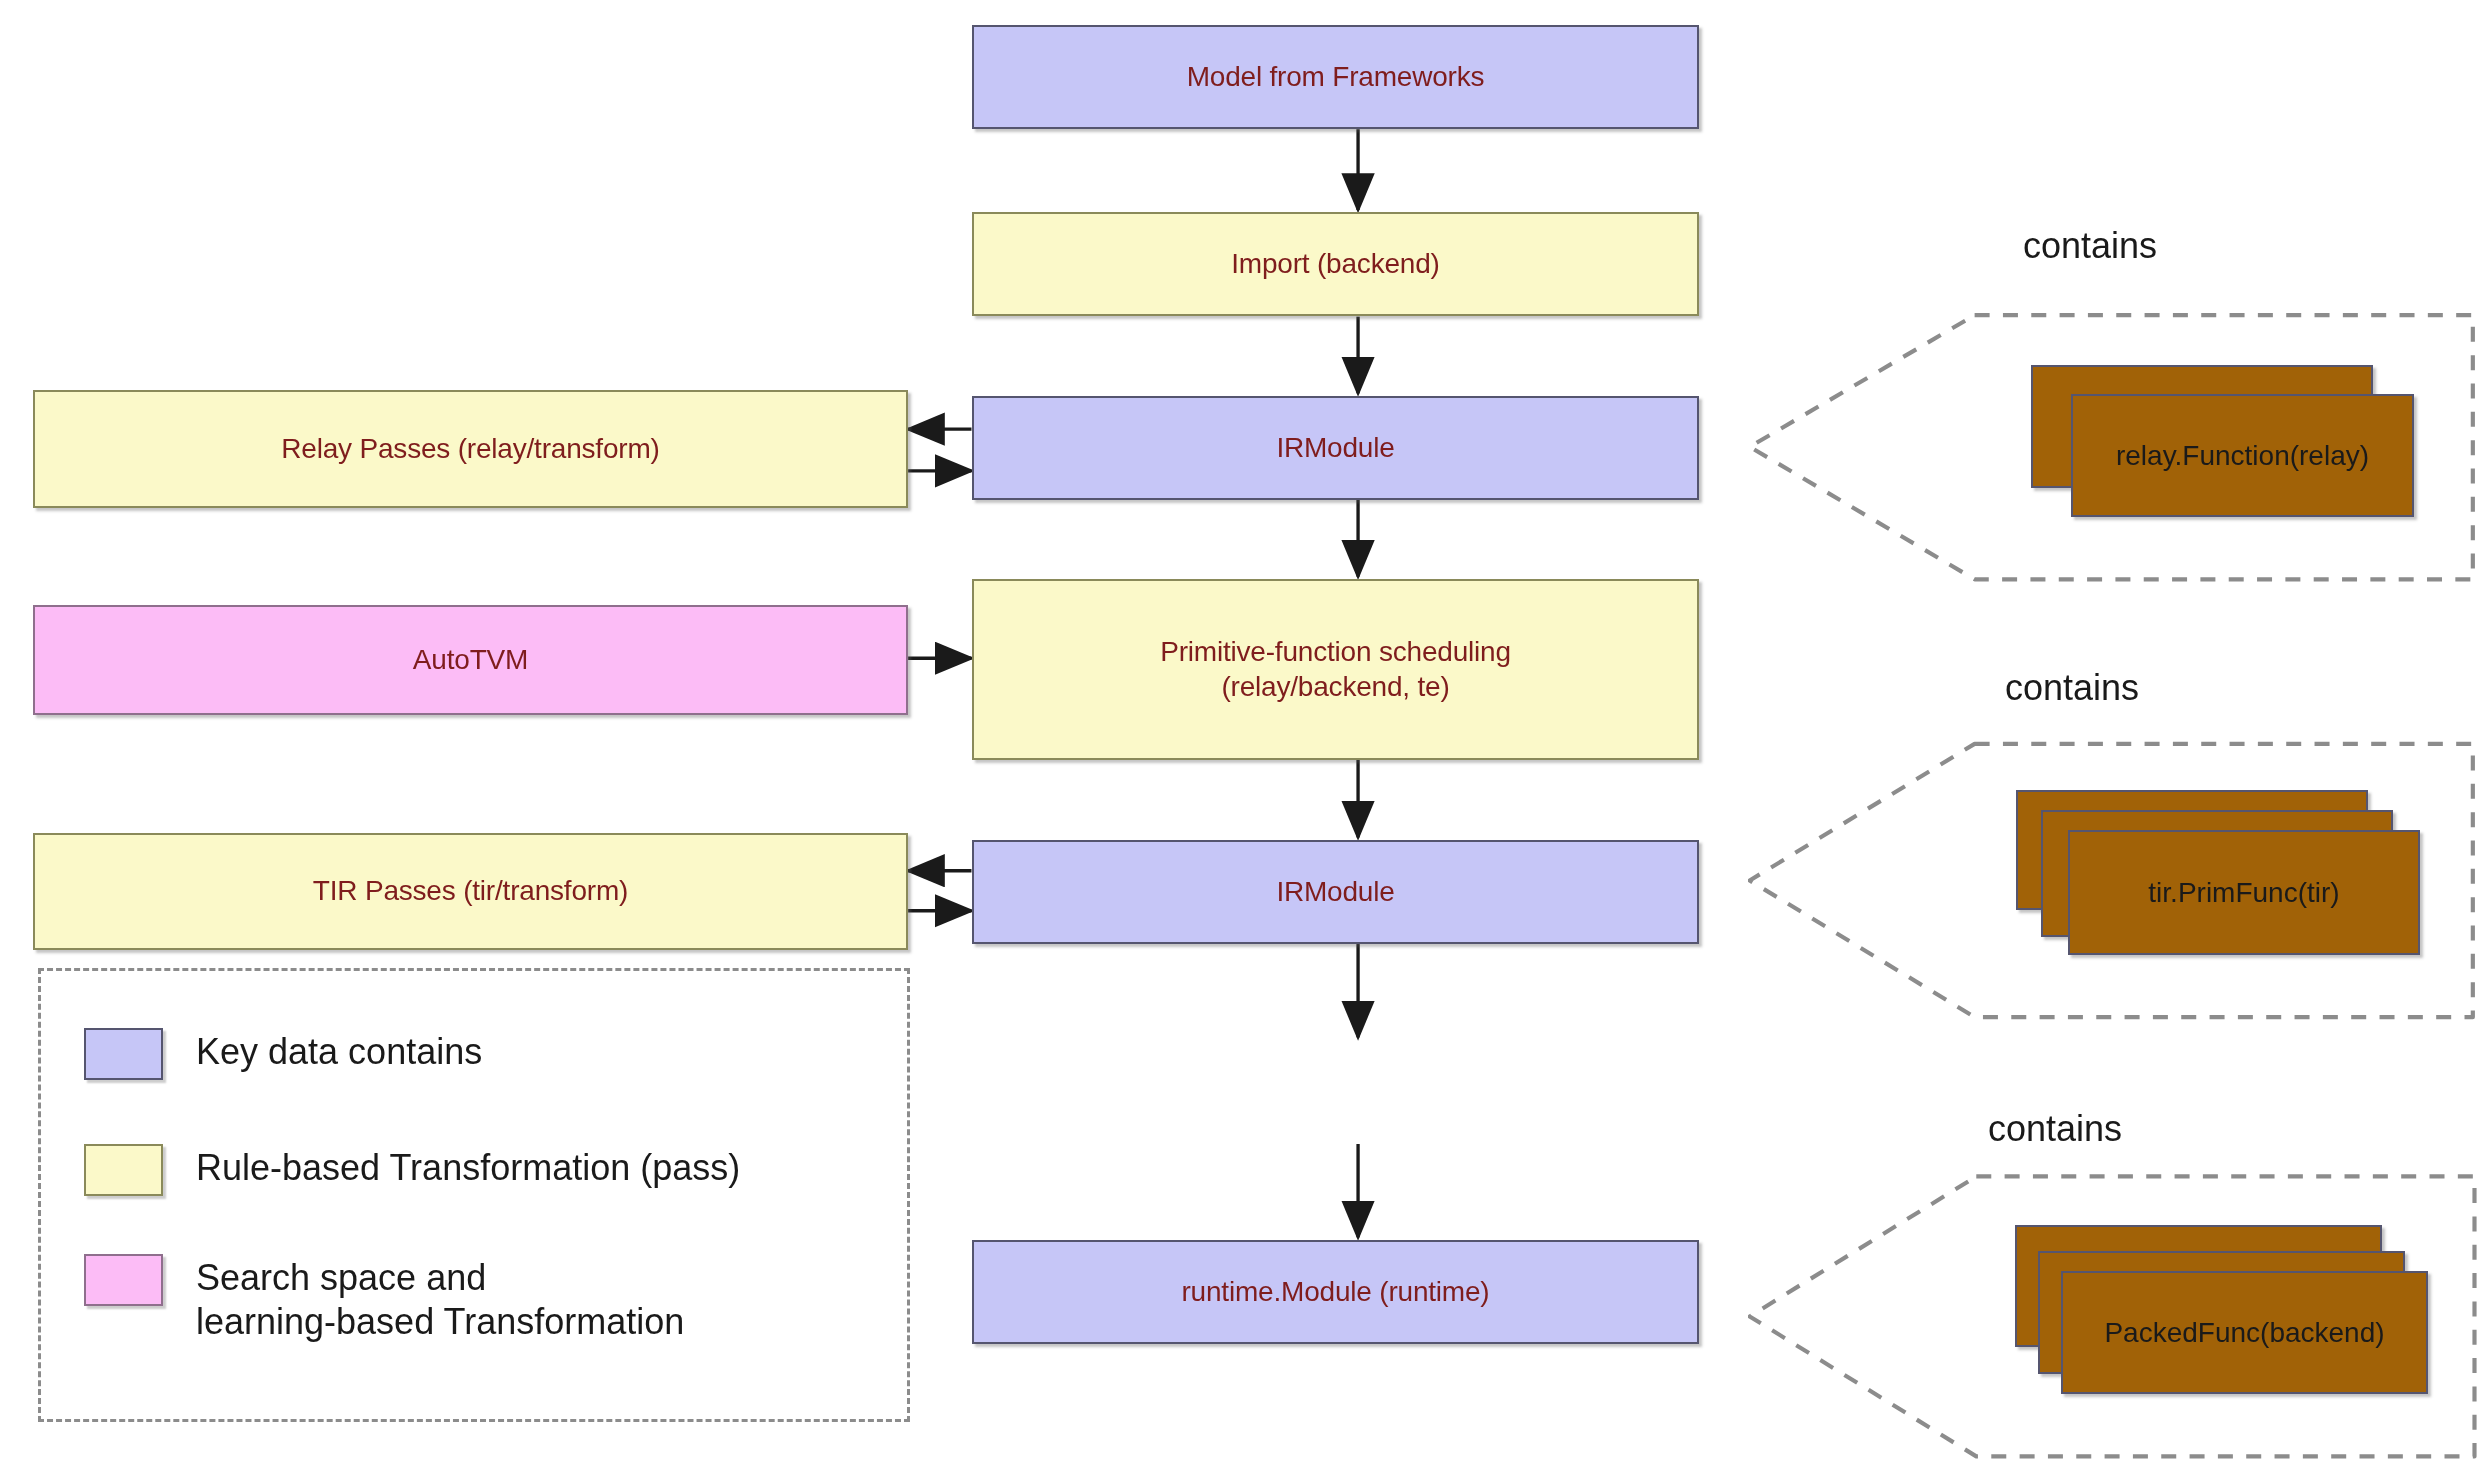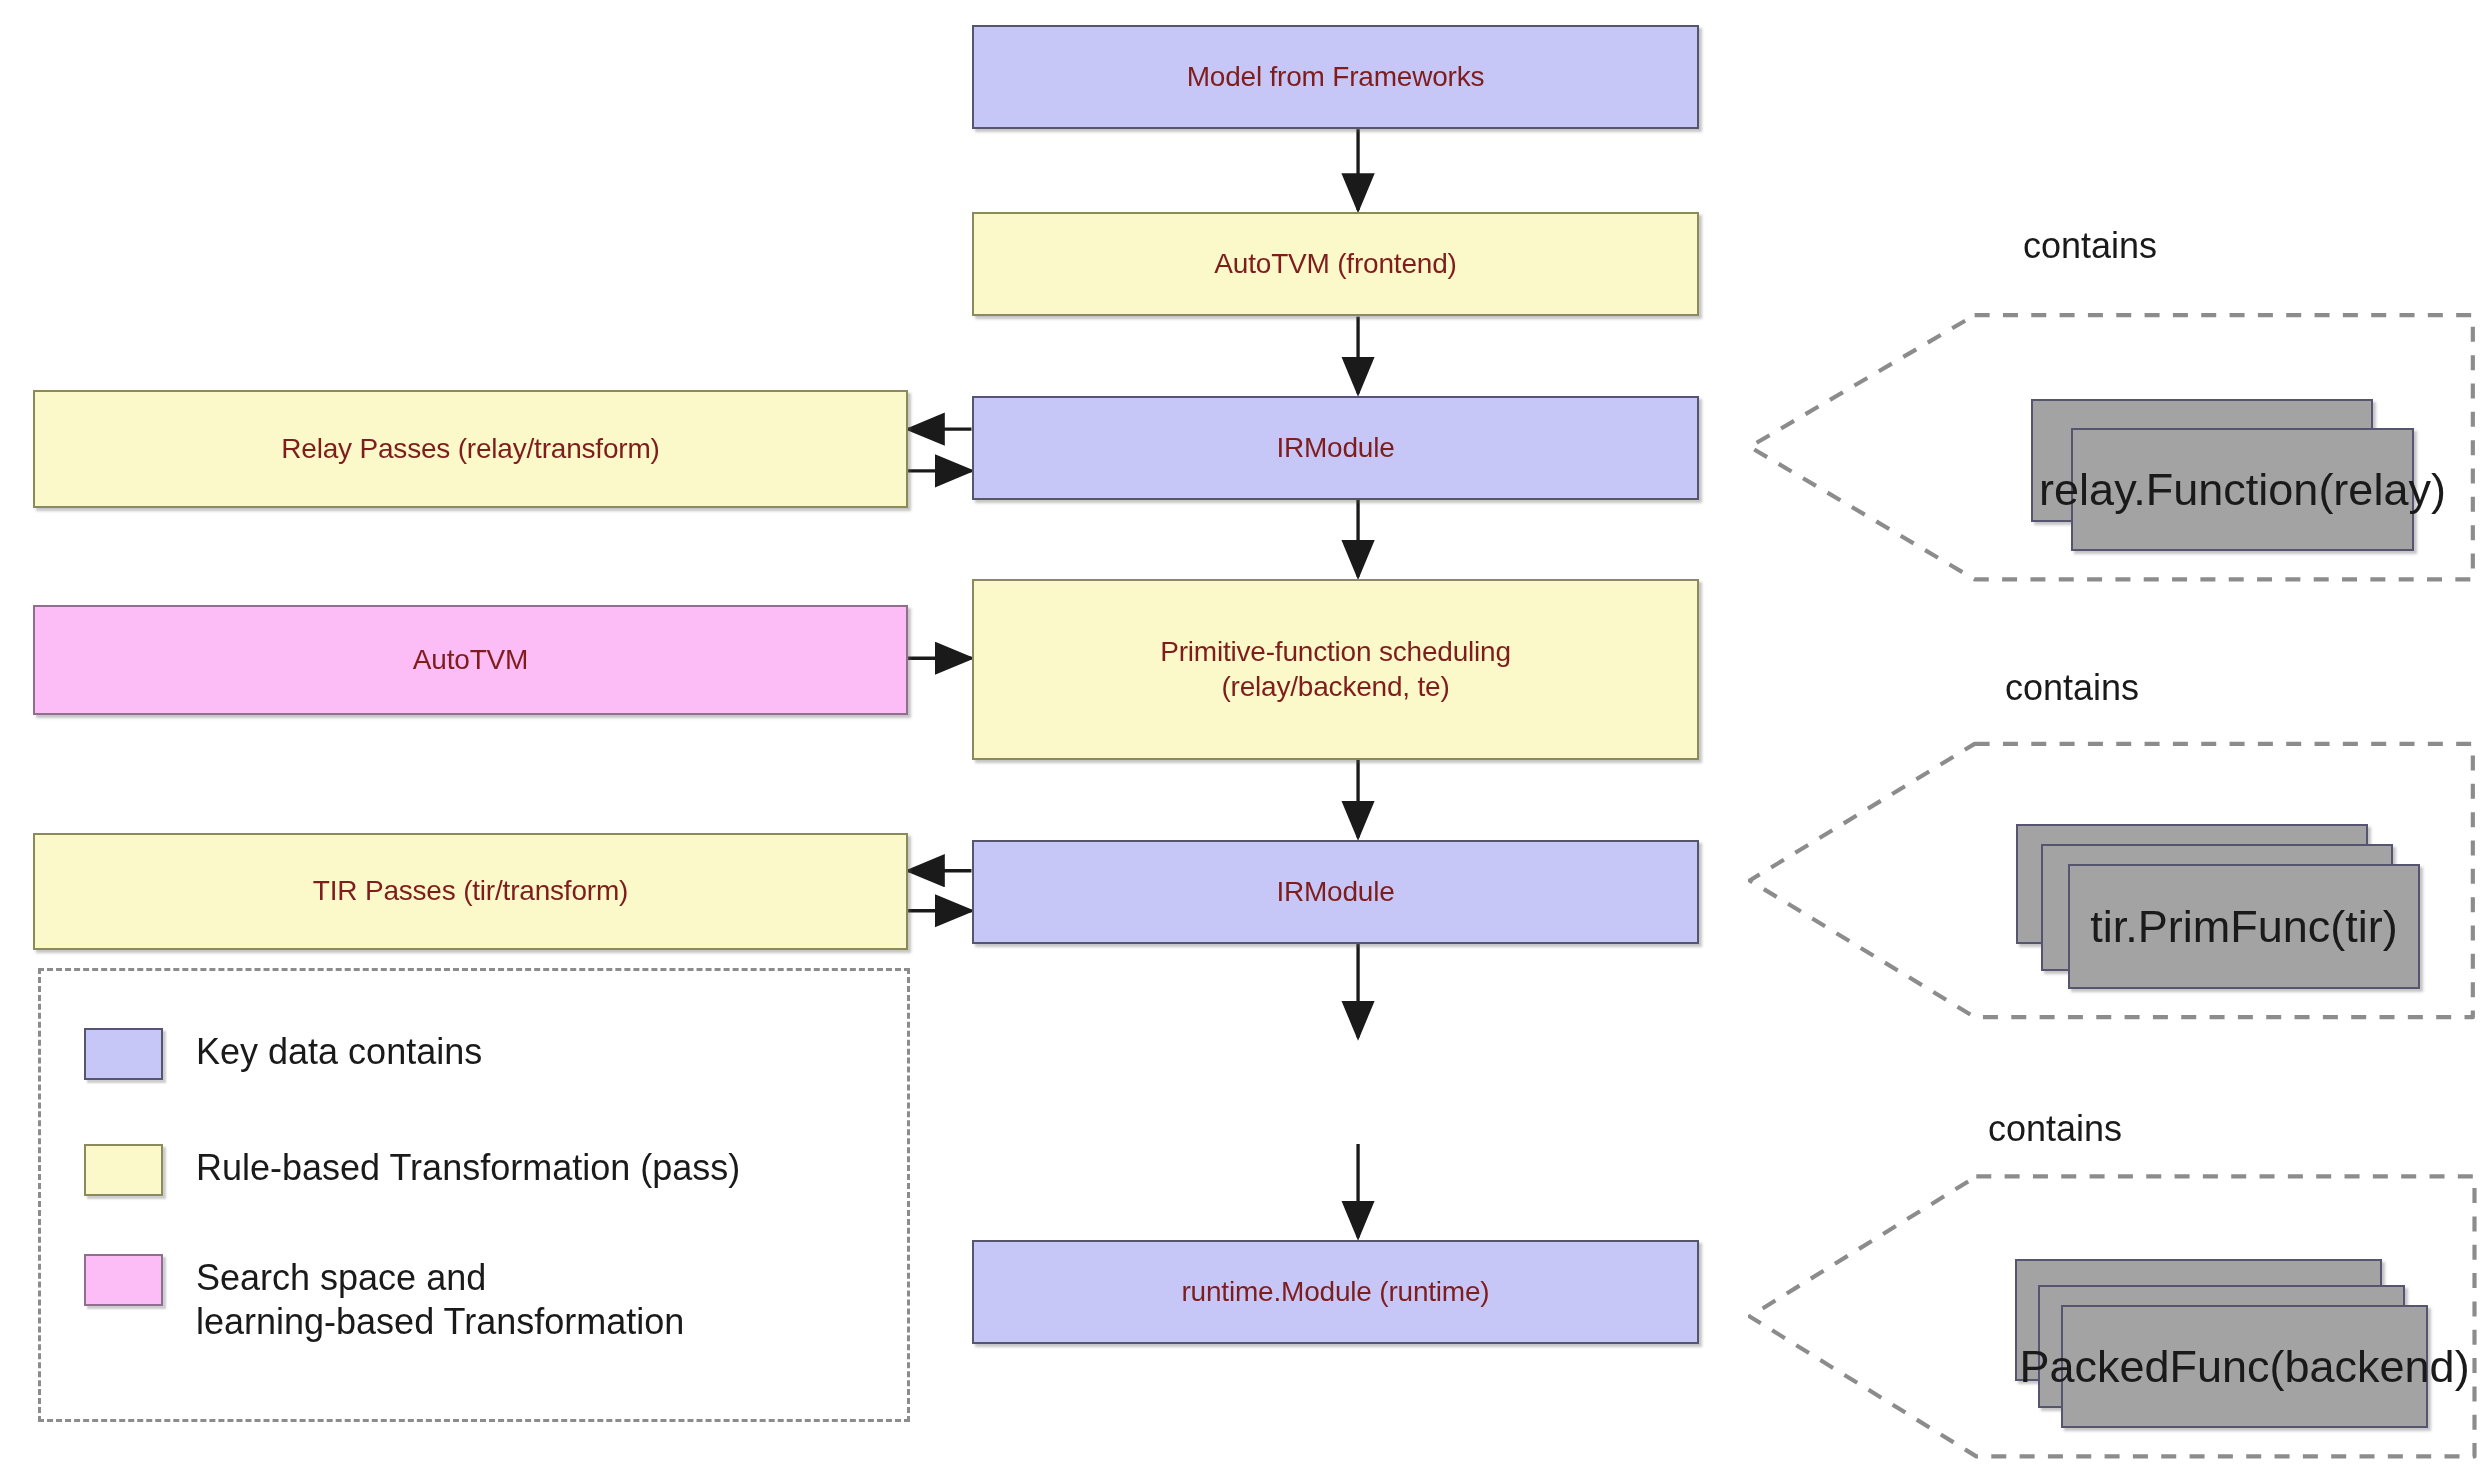--- a/index.html
+++ b/index.html
@@ -81,30 +81,29 @@
   .contains-label {
     position: absolute;
     font-size: 36px;
     color: #1a1a1a;
     white-space: nowrap;
   }
   .callout-svg { position: absolute; left: 0; top: 0; }
   .stack-box {
     position: absolute;
     box-sizing: border-box;
-    background: #a3a3a3;
+    background: #a16207;
     border: 2.5px solid #55556f;
     box-shadow: 3.3px 3.3px 2.5px rgba(90,90,90,0.35);
     display: flex;
     align-items: center;
     justify-content: center;
-    font-size: 45px;
+    font-size: 28px;
     color: #1a1a1a;
     white-space: nowrap;
-    margin-top: 34px;
   }
 </style>
 </head>
 <body>
 
 <div id="canvas">
 
   <svg id="arrows" viewBox="0 0 2985 1781" width="2487" height="1484">
     <defs>
       <marker id="ah" markerWidth="14" markerHeight="14" refX="11" refY="5" orient="auto" markerUnits="strokeWidth">
@@ -128,21 +127,21 @@
       <line x1="1166" y1="1045" x2="1090" y2="1045"></line>
       <line x1="1090" y1="1093" x2="1166" y2="1093"></line>
     </g>
   </svg>
 
   <div class="node purple" style="left:972px; top:25px; width:727px; height:104px;">
     <span>Model from Frameworks</span>
   </div>
 
   <div class="node yellow" style="left:972px; top:212px; width:727px; height:104px;">
-    <span>AutoTVM (frontend)</span>
+    <span>Import (backend)</span>
   </div>
 
   <div class="node purple" style="left:972px; top:396px; width:727px; height:104px;">
     <span>IRModule</span>
   </div>
 
   <div class="node yellow" style="left:972px; top:579px; width:727px; height:181px; white-space:pre-line;">
     <span style="white-space:pre-line;">Primitive-function scheduling
 (relay/backend, te)</span>
   </div>

